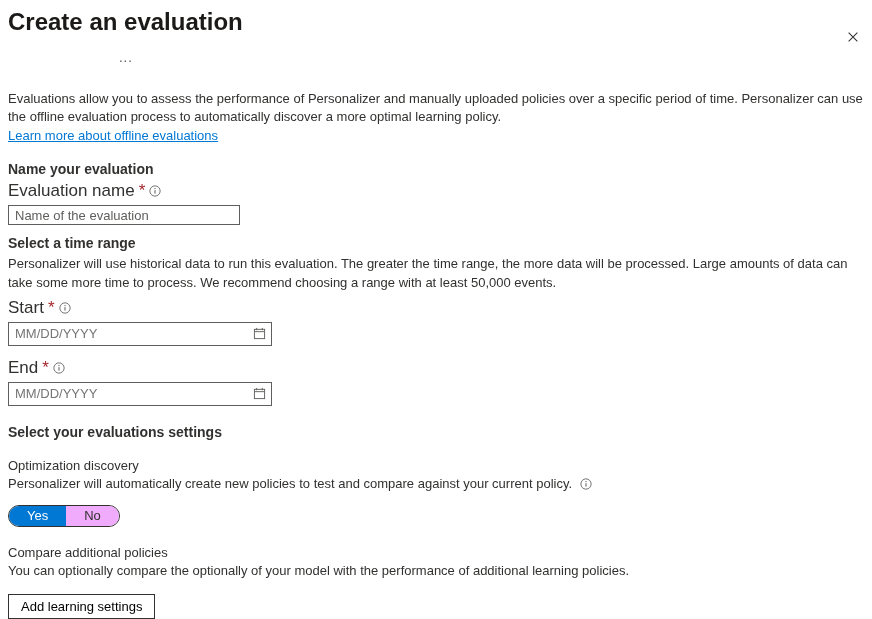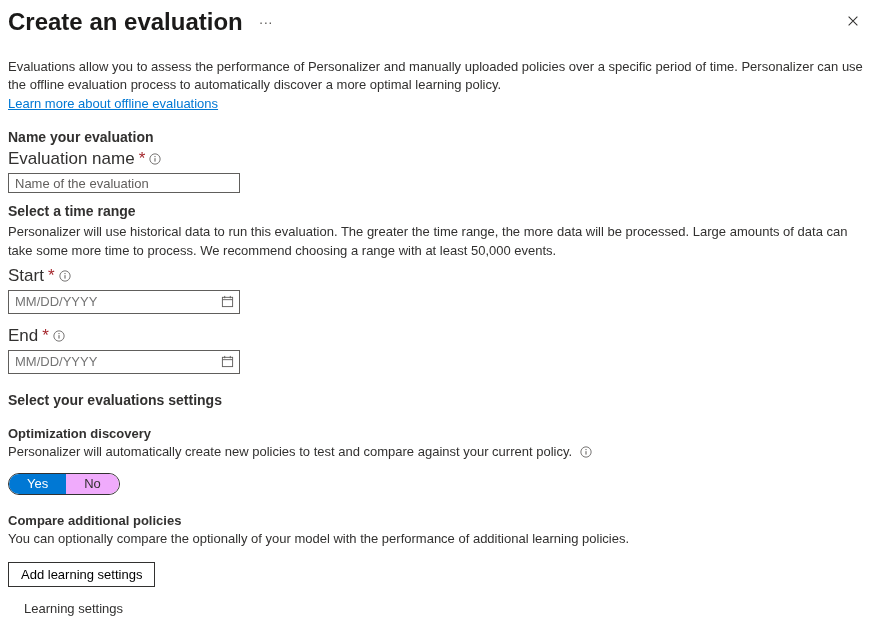--- a/index.html
+++ b/index.html
@@ -14,20 +14,21 @@
     .header-row {
       display: flex;
       align-items: center;
       justify-content: space-between;
       margin-bottom: 22px;
     }
     .title-wrap {
       display: flex;
       align-items: center;
       gap: 16px;
+      flex-direction: column;
     }
     .page-title {
       font-size: 24px;
       font-weight: 600;
       color: #1b1a19;
     }
     .ellipsis {
       font-size: 14px;
       color: #605e5c;
       cursor: pointer;
@@ -55,21 +56,21 @@
       margin-top: 18px;
       margin-bottom: 4px;
     }
     .section-heading.spaced { margin-top: 18px; }
     .help-text {
       font-size: 13px;
       line-height: 1.4;
       margin-bottom: 6px;
     }
     .sub-heading {
-      font-weight: 700;
+      font-weight: 400;
       font-size: 13px;
       margin-top: 18px;
       margin-bottom: 2px;
     }
     .field-label {
       display: flex;
       align-items: center;
       gap: 4px;
       font-size: 17px;
       margin-top: 2px;
@@ -92,21 +93,21 @@
       font-size: 13px;
       font-family: inherit;
       color: #323130;
       background: #fff;
       outline: none;
     }
     .text-input::placeholder { color: #605e5c; }
     .date-input-wrap {
       display: flex;
       align-items: center;
-      width: 232px;
+      width: 264px;
       height: 24px;
       border: 1px solid #605e5c;
       background: #fff;
     }
     .date-input {
       flex: 1;
       border: none;
       outline: none;
       padding: 0 6px;
       font-size: 13px;

